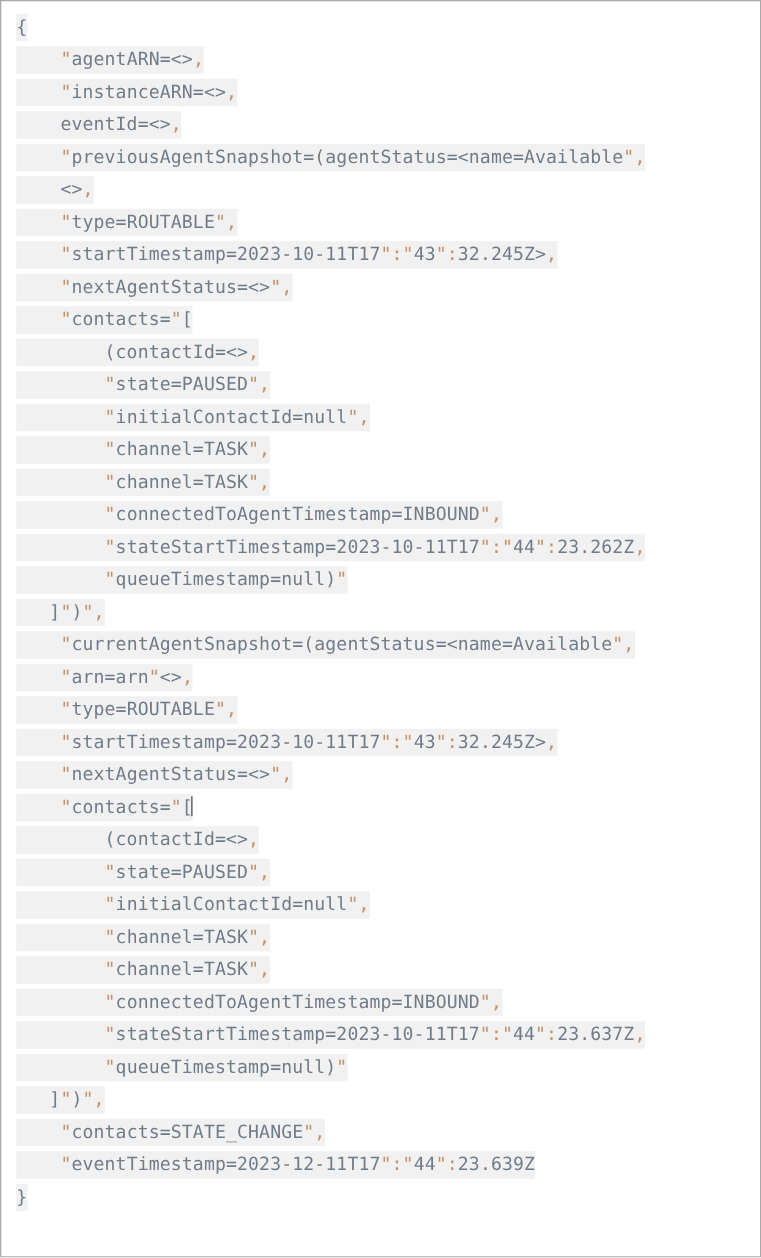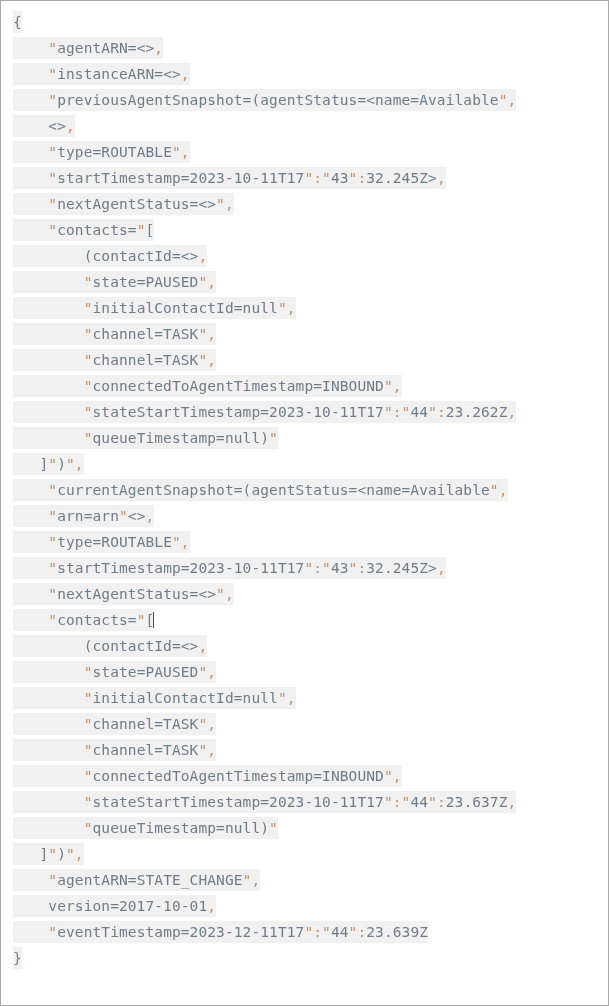--- a/index.html
+++ b/index.html
@@ -55,20 +55,21 @@
   }
 </style>
 </head>
 <body>
 
 <div class="viewer">
   <div class="code-area" id="code-area">
       <div class="code-line"><span class="seg"><span class="tok-plain">{</span></span></div>
       <div class="code-line"><span class="seg"><span class="tok-plain">    </span><span class="tok-punct">"</span><span class="tok-plain">agentARN=&lt;&gt;</span><span class="tok-punct">,</span></span></div>
       <div class="code-line"><span class="seg"><span class="tok-plain">    </span><span class="tok-punct">"</span><span class="tok-plain">instanceARN=&lt;&gt;</span><span class="tok-punct">,</span></span></div>
+      <div class="code-line"><span class="seg"><span class="tok-plain">    eventId=&lt;&gt;</span><span class="tok-punct">,</span></span></div>
       <div class="code-line"><span class="seg"><span class="tok-plain">    </span><span class="tok-punct">"</span><span class="tok-plain">previousAgentSnapshot=(agentStatus=&lt;name=Available</span><span class="tok-punct">",</span></span></div>
       <div class="code-line"><span class="seg"><span class="tok-plain">    &lt;&gt;</span><span class="tok-punct">,</span></span></div>
       <div class="code-line"><span class="seg"><span class="tok-plain">    </span><span class="tok-punct">"</span><span class="tok-plain">type=ROUTABLE</span><span class="tok-punct">",</span></span></div>
       <div class="code-line"><span class="seg"><span class="tok-plain">    </span><span class="tok-punct">"</span><span class="tok-plain">startTimestamp=2023-10-11T17</span><span class="tok-punct">":"</span><span class="tok-plain">43</span><span class="tok-punct">":</span><span class="tok-plain">32.245Z&gt;</span><span class="tok-punct">,</span></span></div>
       <div class="code-line"><span class="seg"><span class="tok-plain">    </span><span class="tok-punct">"</span><span class="tok-plain">nextAgentStatus=&lt;&gt;</span><span class="tok-punct">",</span></span></div>
       <div class="code-line"><span class="seg"><span class="tok-plain">    </span><span class="tok-punct">"</span><span class="tok-plain">contacts=</span><span class="tok-punct">"</span><span class="tok-plain">[</span></span></div>
       <div class="code-line"><span class="seg"><span class="tok-plain">        (contactId=&lt;&gt;</span><span class="tok-punct">,</span></span></div>
       <div class="code-line"><span class="seg"><span class="tok-plain">        </span><span class="tok-punct">"</span><span class="tok-plain">state=PAUSED</span><span class="tok-punct">",</span></span></div>
       <div class="code-line"><span class="seg"><span class="tok-plain">        </span><span class="tok-punct">"</span><span class="tok-plain">initialContactId=null</span><span class="tok-punct">",</span></span></div>
       <div class="code-line"><span class="seg"><span class="tok-plain">        </span><span class="tok-punct">"</span><span class="tok-plain">channel=TASK</span><span class="tok-punct">",</span></span></div>
@@ -85,18 +86,17 @@
       <div class="code-line"><span class="seg"><span class="tok-plain">    </span><span class="tok-punct">"</span><span class="tok-plain">contacts=</span><span class="tok-punct">"</span><span class="tok-plain">[</span><span class="caret"></span></span></div>
       <div class="code-line"><span class="seg"><span class="tok-plain">        (contactId=&lt;&gt;</span><span class="tok-punct">,</span></span></div>
       <div class="code-line"><span class="seg"><span class="tok-plain">        </span><span class="tok-punct">"</span><span class="tok-plain">state=PAUSED</span><span class="tok-punct">",</span></span></div>
       <div class="code-line"><span class="seg"><span class="tok-plain">        </span><span class="tok-punct">"</span><span class="tok-plain">initialContactId=null</span><span class="tok-punct">",</span></span></div>
       <div class="code-line"><span class="seg"><span class="tok-plain">        </span><span class="tok-punct">"</span><span class="tok-plain">channel=TASK</span><span class="tok-punct">",</span></span></div>
       <div class="code-line"><span class="seg"><span class="tok-plain">        </span><span class="tok-punct">"</span><span class="tok-plain">channel=TASK</span><span class="tok-punct">",</span></span></div>
       <div class="code-line"><span class="seg"><span class="tok-plain">        </span><span class="tok-punct">"</span><span class="tok-plain">connectedToAgentTimestamp=INBOUND</span><span class="tok-punct">",</span></span></div>
       <div class="code-line"><span class="seg"><span class="tok-plain">        </span><span class="tok-punct">"</span><span class="tok-plain">stateStartTimestamp=2023-10-11T17</span><span class="tok-punct">":"</span><span class="tok-plain">44</span><span class="tok-punct">":</span><span class="tok-plain">23.637Z</span><span class="tok-punct">,</span></span></div>
       <div class="code-line"><span class="seg"><span class="tok-plain">        </span><span class="tok-punct">"</span><span class="tok-plain">queueTimestamp=null)</span><span class="tok-punct">"</span></span></div>
       <div class="code-line"><span class="seg"><span class="tok-plain">   ]</span><span class="tok-punct">"</span><span class="tok-plain">)</span><span class="tok-punct">",</span></span></div>
-      <div class="code-line"><span class="seg"><span class="tok-plain">    </span><span class="tok-punct">"</span><span class="tok-plain">agentARN=STATE_CHANGE</span><span class="tok-punct">",</span></span></div>
-      <div class="code-line"><span class="seg"><span class="tok-plain">    version=2017-10-01</span><span class="tok-punct">,</span></span></div>
+      <div class="code-line"><span class="seg"><span class="tok-plain">    </span><span class="tok-punct">"</span><span class="tok-plain">contacts=STATE_CHANGE</span><span class="tok-punct">",</span></span></div>
       <div class="code-line"><span class="seg"><span class="tok-plain">    </span><span class="tok-punct">"</span><span class="tok-plain">eventTimestamp=2023-12-11T17</span><span class="tok-punct">":"</span><span class="tok-plain">44</span><span class="tok-punct">":</span><span class="tok-plain">23.639Z</span></span></div>
       <div class="code-line"><span class="seg"><span class="tok-plain">}</span></span></div>
     </div>
 </div>
 
 </body></html>

